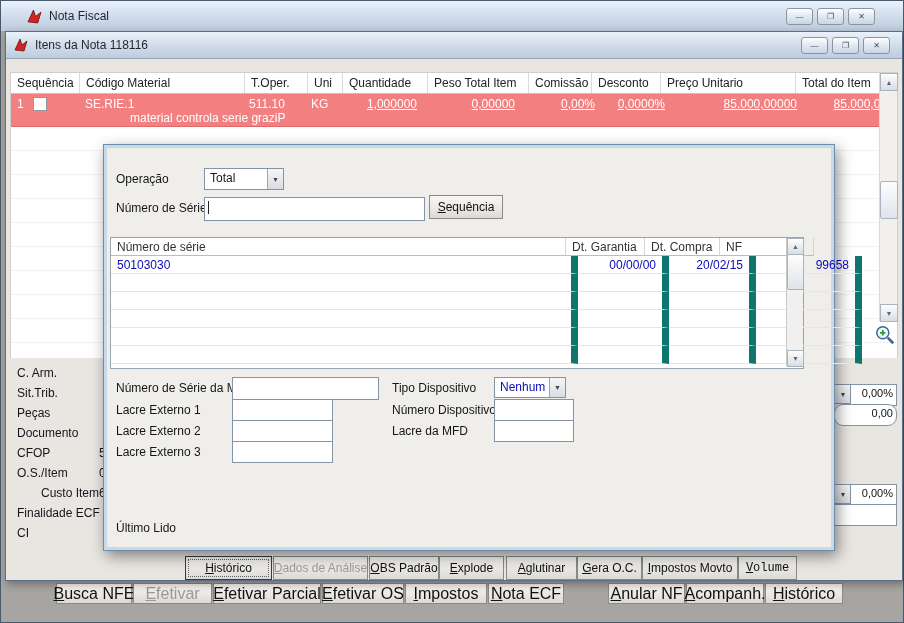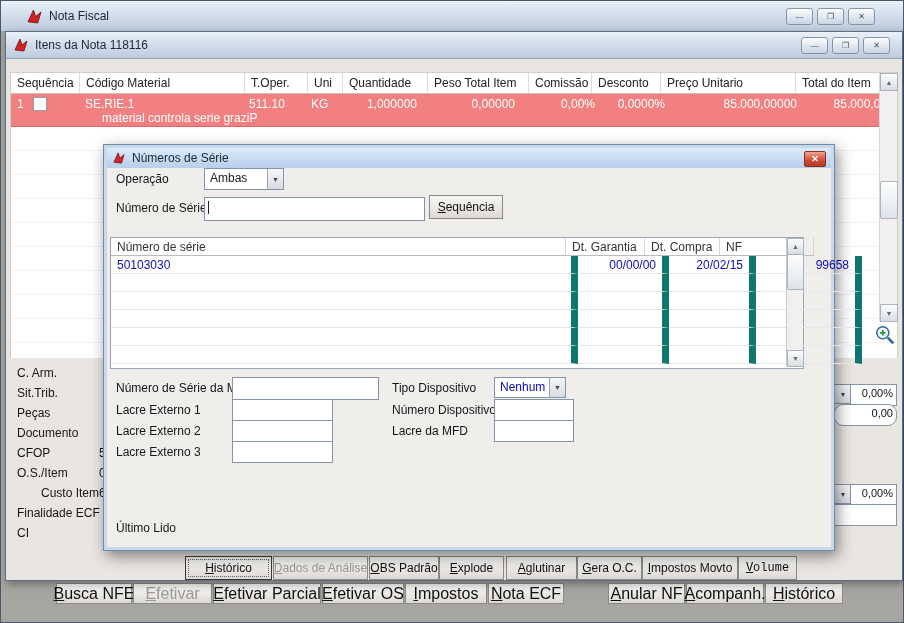--- a/index.html
+++ b/index.html
@@ -30,23 +30,23 @@
   .items-table{position:absolute;left:4px;top:40px;width:886px;height:286px;background:#fff;border:1px solid #cfcfcf;}
   .it-header{display:flex;height:20px;border-bottom:1px solid #c2c2c2;background:#fff;}
   .it-header .hc{padding:3px 0 0 6px;border-right:1px solid #dcdcdc;color:#222;overflow:hidden;white-space:nowrap;}
   .c0{width:62px;flex:none;} .c1{width:158px;flex:none;} .c2{width:56px;flex:none;}
   .c3{width:28px;flex:none;} .c4{width:78px;flex:none;} .c5{width:94px;flex:none;}
   .c6{width:56px;flex:none;} .c7{width:62px;flex:none;} .c8{width:128px;flex:none;}
   .c9{flex:1;}
   .red-row{position:relative;height:32px;background:#f28080;color:#fff;border-bottom:1px solid #e06a6a;}
   .red-row .line1{display:flex;height:16px;align-items:center;padding-top:2px;}
   .red-row .cell{padding-left:6px;white-space:nowrap;overflow:visible;}
-  .red-row .num{text-align:right;padding-left:0;}
+  .red-row .num{text-align:right;padding-left:0;text-decoration:underline;}
   .pr4{padding-right:4px;} .pr8{padding-right:8px;} .pr24{padding-right:24px;} .pr30{padding-right:30px;} .pr10{padding-right:10px;}
-  .red-row .desc{position:absolute;left:52px;top:17px;white-space:nowrap;padding-left:39px;}
+  .red-row .desc{position:absolute;left:80px;top:17px;white-space:nowrap;padding-left:39px;}
   .seqcell{display:flex;align-items:center;gap:9px;padding-left:8px;}
   .checkbox{width:12px;height:12px;background:#fff;border:1px solid #9a9a9a;flex:none;}
   .erow{height:23px;border-bottom:1px solid #f2f1f0;}
 
   .vscroll{position:absolute;top:0;right:0;width:17px;height:248px;background:#f1f0ee;border-left:1px solid #dadada;}
   .sbtn{position:absolute;left:0;width:16px;height:16px;background:linear-gradient(#fdfdfd,#d9dde3);
         border:1px solid #a9b4c0;display:flex;align-items:center;justify-content:center;color:#5a6a7a;}
   .sbtn i{font-style:normal;font-size:7px;line-height:1;}
   .g-up::before{content:"▲";} .g-dn::before{content:"▼";}
   .sthumb{position:absolute;left:0;width:16px;background:linear-gradient(#fdfdfd,#dfe4ea);border:1px solid #a9b4c0;border-radius:2px;}
@@ -279,35 +279,24 @@
       </div>
     <div class="btn ibtn" style="left:636px;width:94px;">
         <span class="bl">Impostos Movto</span>
       </div>
     <div class="btn ibtn" style="left:732px;width:57px;font-family:Liberation Mono, monospace;">
         <span class="bl">Volume</span>
       </div>
   </div>
 
   <div class="dialog">
-    <div class="dlg-titlebar">
-      <span class="ticon">
-        <svg width="12" height="12" viewBox="0 0 14 14">
-            <path d="M1 12 L6 1 L8 7 L13 3 L10 13 Z" fill="#d32323" stroke="#701010" stroke-width="0.8"></path>
-          </svg>
-      </span>
-      <span class="title-text">Números de Série</span>
-      <span class="dlg-close">
-          <i>✕</i>
-        </span>
-    </div>
 
     <div class="dlg-label" style="left:12px;top:27px;">Operação</div>
     <div class="combo" style="left:100px;top:23px;width:78px;height:20px;">
-      <span class="cval">Ambas</span>
+      <span class="cval">Total</span>
         <span class="carrow"></span>
     </div>
 
     <div class="dlg-label" style="left:12px;top:56px;">Número de Série</div>
     <div class="field" style="left:100px;top:52px;width:216px;height:20px;">
       <span></span><span class="caret"></span>
     </div>
     <div class="btn" style="left:325px;top:50px;width:72px;height:22px;">
       <span class="bl">Sequência</span>
     </div>

